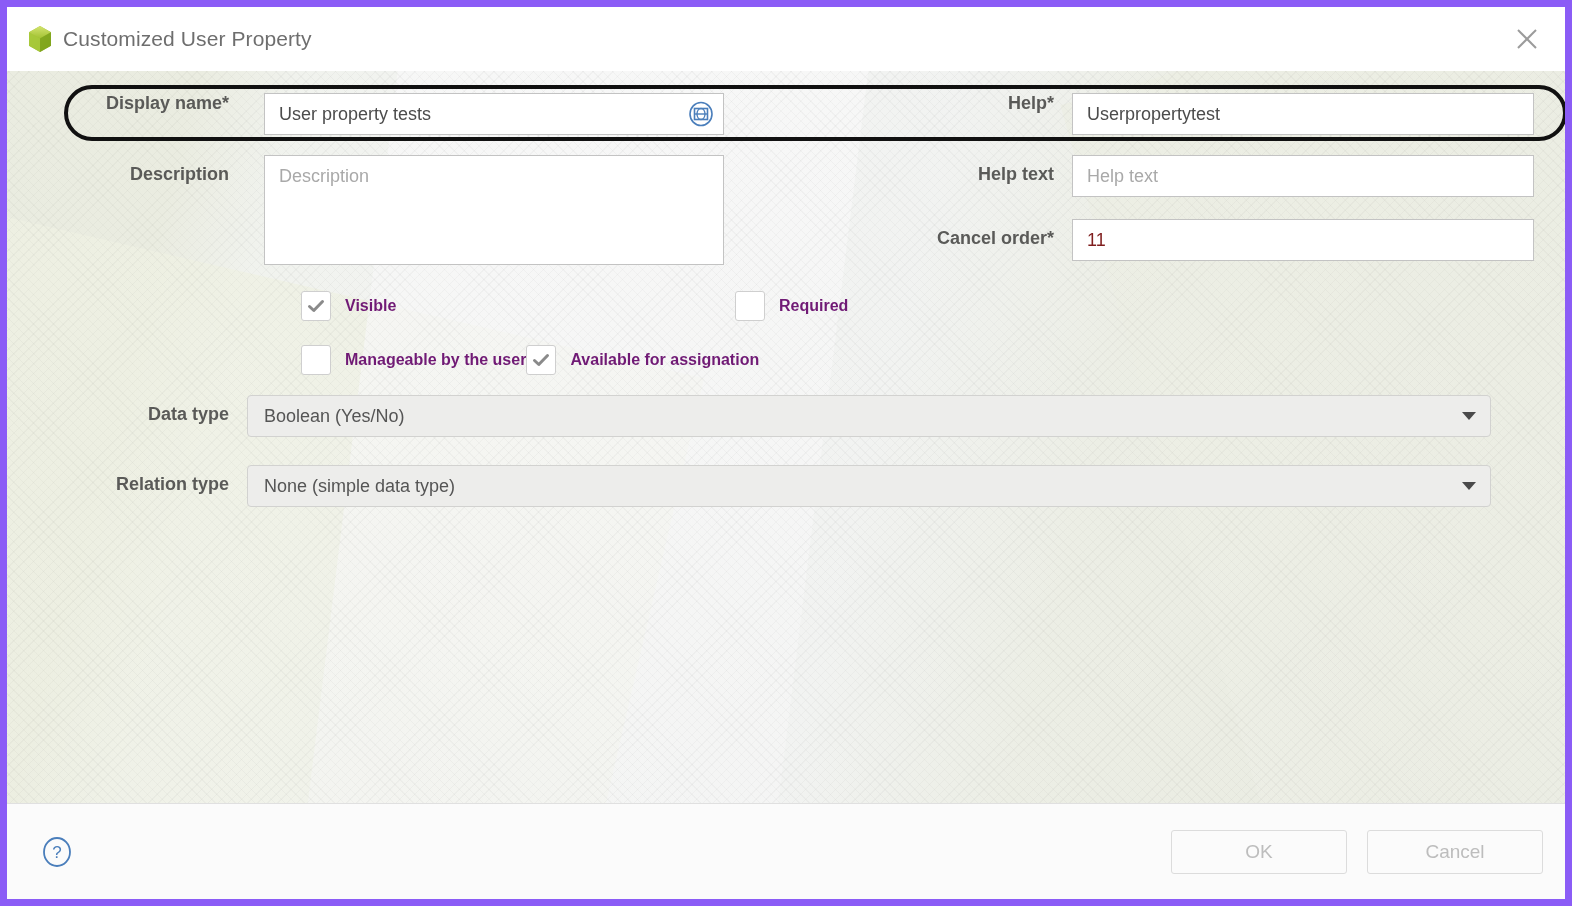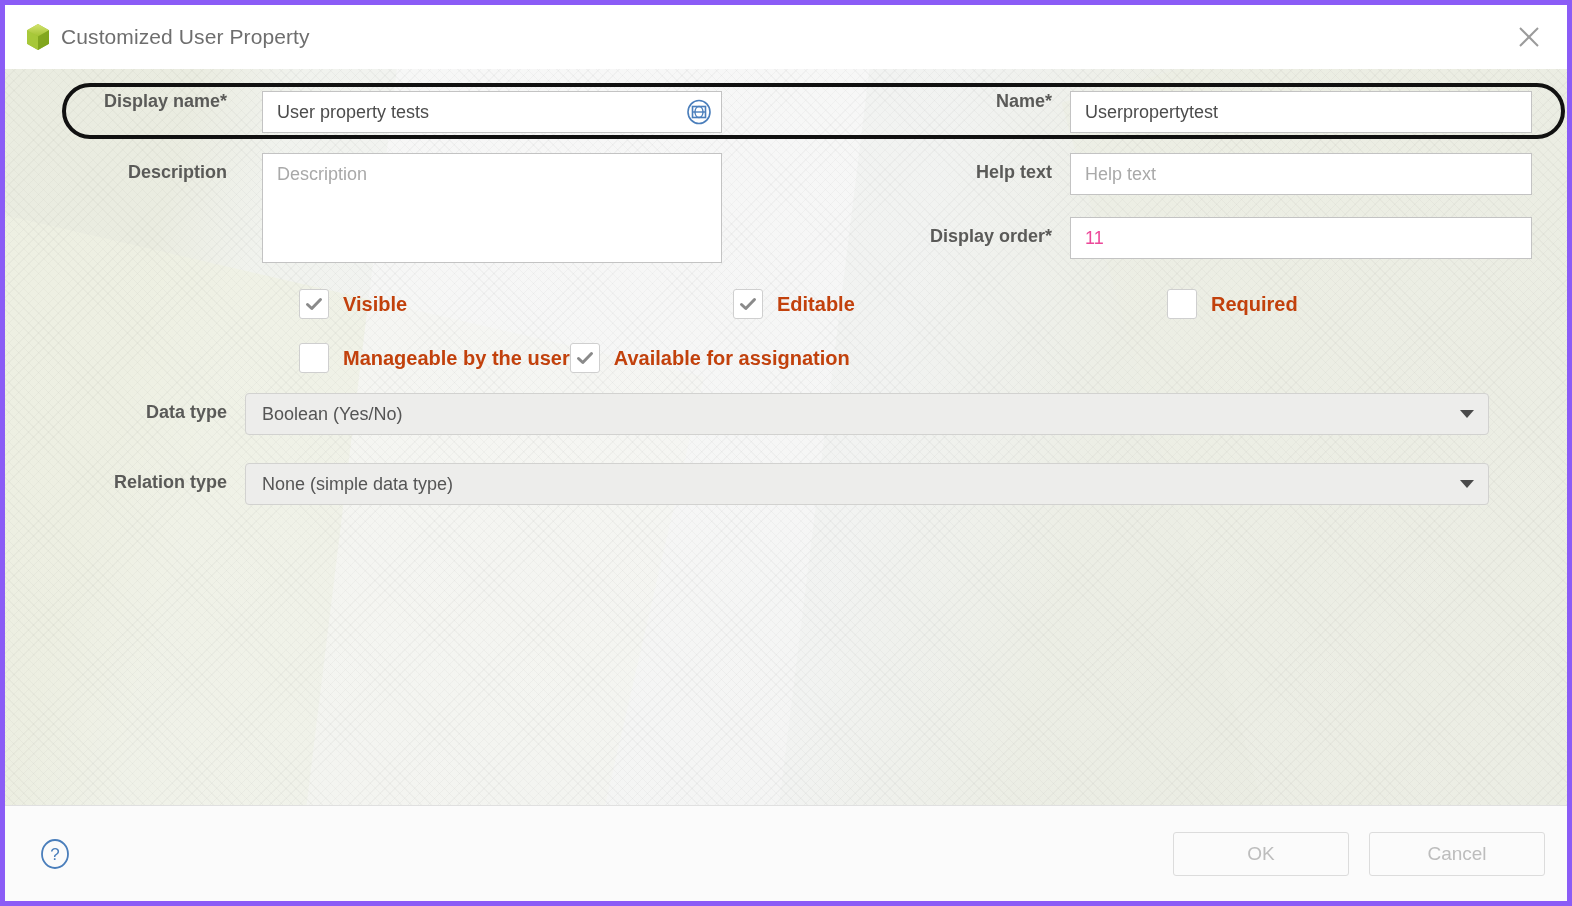--- a/index.html
+++ b/index.html
@@ -12,21 +12,21 @@
     font-family: "Liberation Sans", sans-serif;
     background: #ffffff;
     overflow: hidden;
   }
 
   .dialog {
     position: relative;
     width: 1572px;
     height: 906px;
     box-sizing: border-box;
-    border: 5px solid #8b5cf6;
+    border: 7px solid #8b5cf6;
     background: #f2f2f0;
     display: flex;
     flex-direction: column;
   }
 
   
   .titlebar {
     position: relative;
     height: 64px;
     flex: 0 0 64px;
@@ -169,21 +169,21 @@
     height: 42px;
     font-family: "Liberation Sans", sans-serif;
     font-size: 18px;
     color: #4c4c4c;
     padding: 0 14px;
     outline: none;
     width: 100%;
     display: block;
   }
   .txt::placeholder { color: #a9a9a9; }
-  .txt.placeholderish { color: #ec4899; }
+  .txt.placeholderish { color: #7f1d1d; }
 
   .field-left  { width: 460px; flex: 0 0 460px; position: relative; padding-left: 17px; }
   .field-right { width: 462px; flex: 0 0 462px; position: relative; }
 
   .globe-btn {
     position: absolute;
     right: 10px;
     top: 50%;
     transform: translateY(-50%);
     width: 26px;
@@ -232,23 +232,23 @@
     background: #ffffff;
     border: 1px solid #cfcfcf;
     border-radius: 3px;
     box-sizing: border-box;
     display: flex;
     align-items: center;
     justify-content: center;
   }
   .cbx svg { display: block; }
   .cbx-label {
-    font-size: 20px;
+    font-size: 16px;
     font-weight: bold;
-    color: #c2410c;
+    color: #701a75;
     margin-left: 14px;
     white-space: nowrap;
   }
 
   
   .ddl {
     position: relative;
     box-sizing: border-box;
     height: 42px;
     background: #ededeb;
@@ -360,21 +360,21 @@
               <svg viewBox="0 0 26 26" width="26" height="26">
                 <ellipse cx="13" cy="13" rx="11" ry="11.5" fill="none" stroke="#4a7ebb" stroke-width="1.6"></ellipse>
                 <rect x="6.5" y="7.5" width="13" height="11" fill="none" stroke="#4a7ebb" stroke-width="1.6"></rect>
                 <line x1="6.5" y1="13" x2="19.5" y2="13" stroke="#4a7ebb" stroke-width="1.4"></line>
                 <ellipse cx="13" cy="13" rx="4" ry="5.5" fill="none" stroke="#4a7ebb" stroke-width="1.4"></ellipse>
               </svg>
             </span>
           </div>
         </div>
         <div class="col-right">
-          <div class="lbl lbl-right">Name*</div>
+          <div class="lbl lbl-right">Help*</div>
           <div class="field-right">
             <input class="txt" type="text" value="Userpropertytest" style="">
           </div>
         </div>
       </div>
 
       <div class="row" style="margin-top:20px;">
         <div class="col-left">
           <div class="lbl lbl-left" style="padding-top:9px;">Description</div>
           <div class="field-left">
@@ -382,44 +382,36 @@
           </div>
         </div>
         <div class="col-right" style="flex-direction:column;">
           <div style="display:flex; align-items:flex-start; width:100%;">
             <div class="lbl lbl-right" style="padding-top:9px;">Help text</div>
             <div class="field-right">
               <input class="txt" type="text" placeholder="Help text" style="">
             </div>
           </div>
           <div style="display:flex; align-items:flex-start; width:100%; margin-top:22px;">
-            <div class="lbl lbl-right" style="padding-top:9px;">Display order*</div>
+            <div class="lbl lbl-right" style="padding-top:9px;">Cancel order*</div>
             <div class="field-right">
               <input class="txt placeholderish" type="text" value="11" style="">
             </div>
           </div>
         </div>
       </div>
 
       <div class="check-row" style="margin-top:26px; padding-left:294px;">
         <div class="check-item" style="width:434px;">
           <span class="cbx">
             <svg viewBox="0 0 18 18" width="18" height="18">
               <path d="M2.5 9.5 L6.8 13.5 L15.5 4.5" fill="none" stroke="#8a8a8a" stroke-width="3" stroke-linecap="round" stroke-linejoin="round"></path>
             </svg>
           </span>
           <span class="cbx-label">Visible</span>
-        </div>
-        <div class="check-item" style="width:434px;">
-          <span class="cbx">
-            <svg viewBox="0 0 18 18" width="18" height="18">
-              <path d="M2.5 9.5 L6.8 13.5 L15.5 4.5" fill="none" stroke="#8a8a8a" stroke-width="3" stroke-linecap="round" stroke-linejoin="round"></path>
-            </svg>
-          </span>
-          <span class="cbx-label">Editable</span>
         </div>
         <div class="check-item">
           <span class="cbx"></span>
           <span class="cbx-label">Required</span>
         </div>
       </div>
 
       <div class="check-row" style="margin-top:24px; padding-left:294px;">
         <div class="check-item">
           <span class="cbx"></span>

